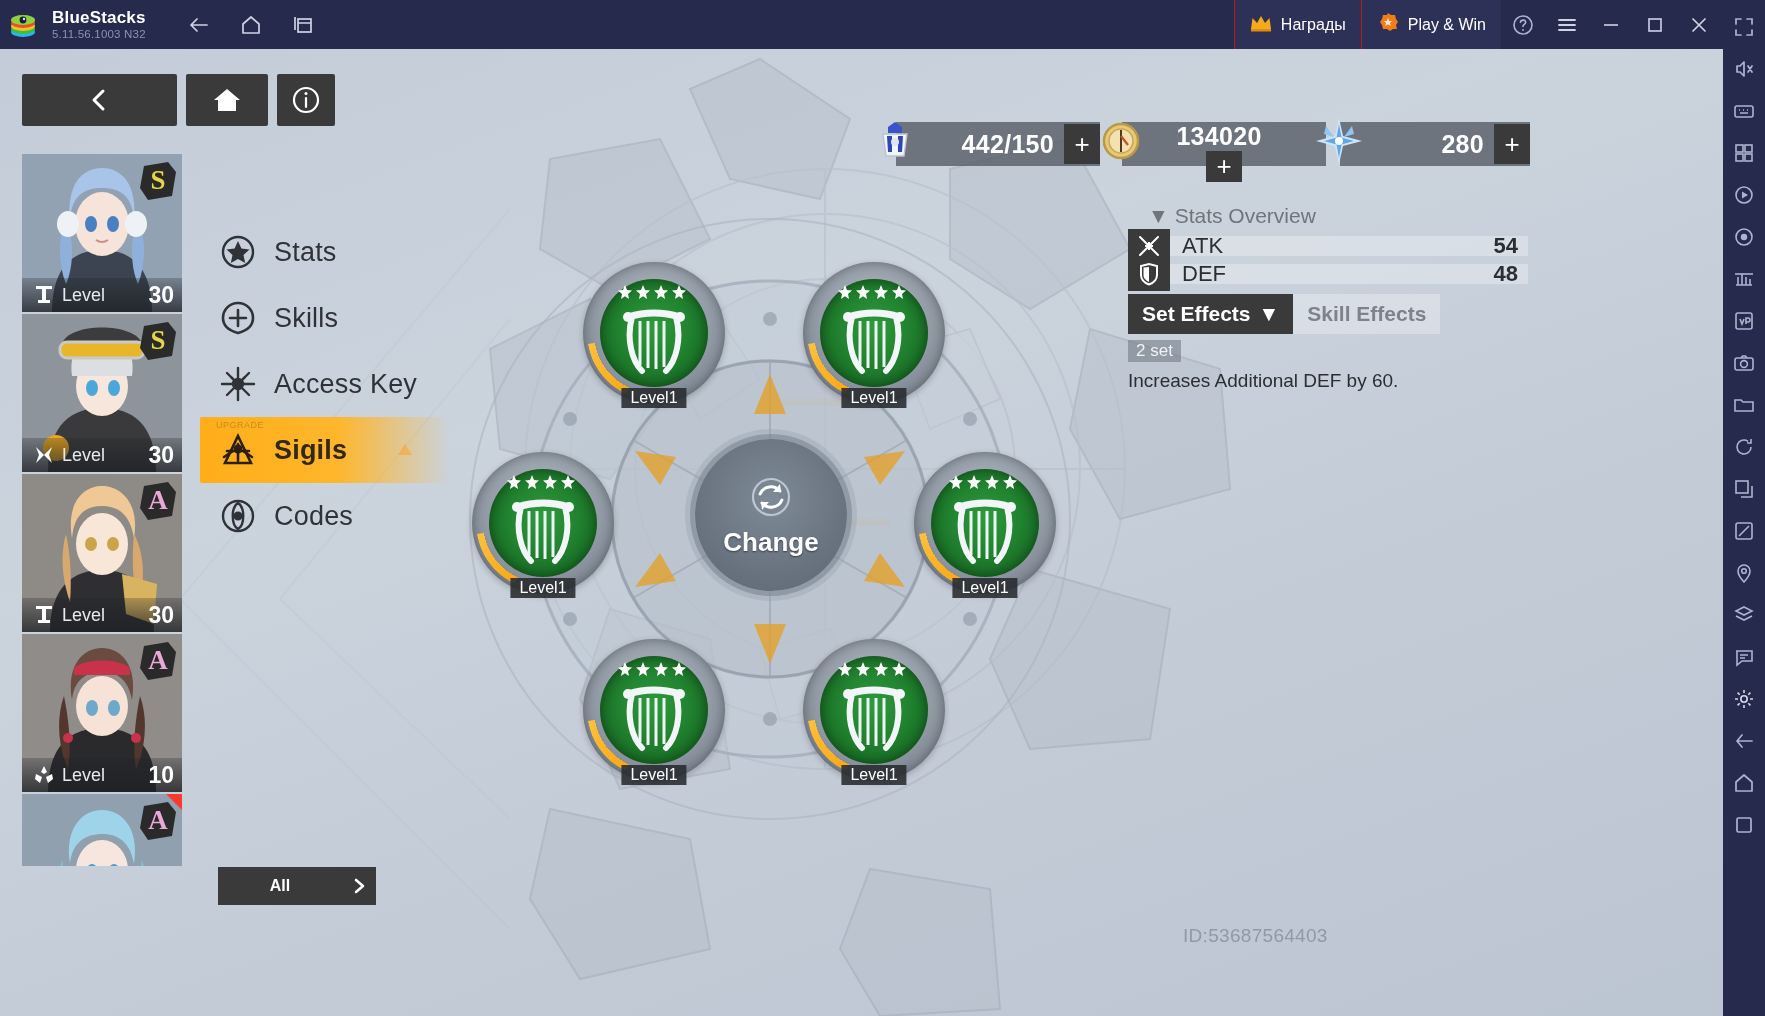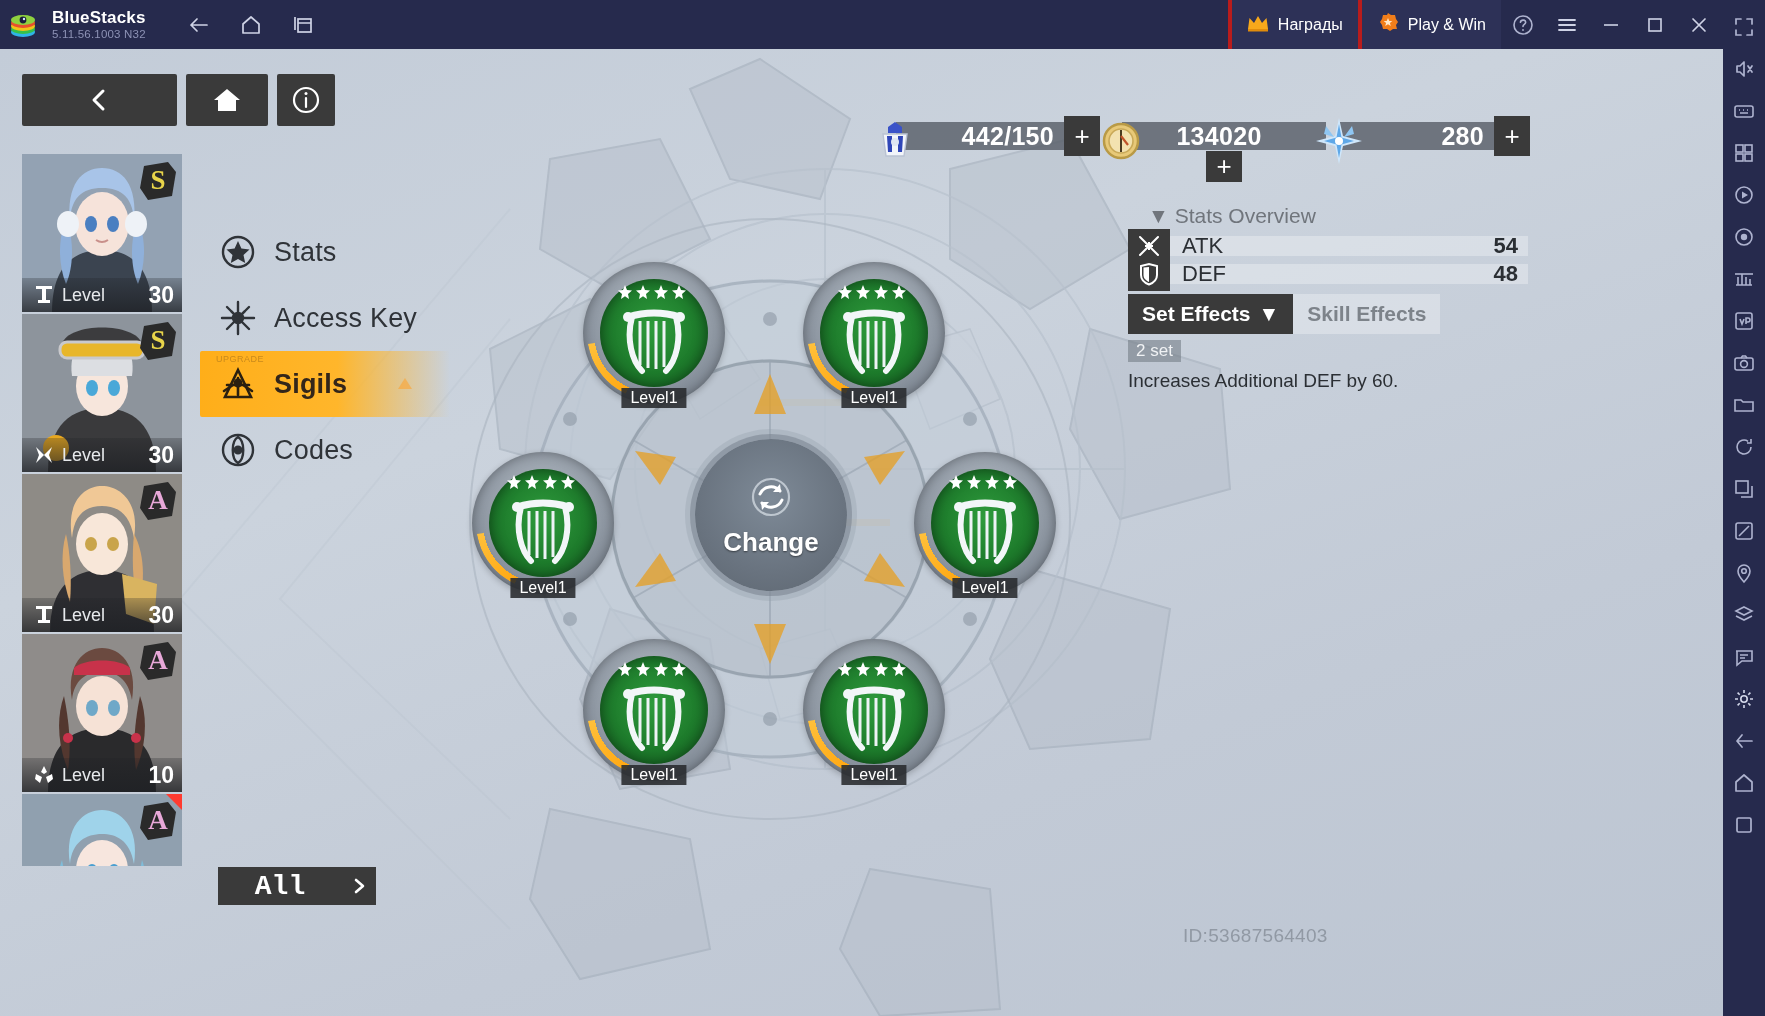--- a/index.html
+++ b/index.html
@@ -25,21 +25,21 @@
   .tb-nav { display:flex; align-items:center; margin-left: 38px; gap: 22px; }
   .tb-ico { width: 30px; height: 30px; display:flex; align-items:center; justify-content:center; cursor:pointer; }
   .tb-ico svg { display:block; }
 
   .tb-right { margin-left:auto; display:flex; align-items:center; height:49px; }
   .tb-pill {
     height: 49px; display:flex; align-items:center; gap: 9px;
     padding: 0 15px; color:#fff; font-size: 16px; cursor:pointer;
     background:#2d3157;
   }
-  .tb-pill.sep { border-left: 4px solid #b91c1c; }
+  .tb-pill.sep { border-left: 1px solid #b91c1c; }
   .tb-ctl { width: 44px; height: 49px; display:flex; align-items:center; justify-content:center; cursor:pointer; }
   .tb-ctl svg { display:block; }
 
   
   #rail {
     position:absolute; right:0; top:0; width: 42px; height: 1016px;
     background:#262a4d; display:flex; flex-direction:column; align-items:center;
     padding-top: 6px; gap: 0px;
   }
   #rail .r-ico {
@@ -63,21 +63,21 @@
     position:absolute; height: 52px; background:#3a3a3a;
     display:flex; align-items:center; justify-content:center; cursor:pointer;
     border-radius: 2px;
   }
   #btn-back { left: 22px; top: 25px; width: 155px; }
   #btn-home { left: 186px; top: 25px; width: 82px; }
   #btn-info { left: 277px; top: 25px; width: 58px; }
 
   
   .cur {
-    position:absolute; top: 73px; height: 28px; display:flex; align-items:center;
+    position:absolute; top: 73px; height: 44px; display:flex; align-items:center;
     background: rgba(86,92,102,.80);
   }
   .cur .cicon {
     position:absolute; left: -26px; top: -6px; width: 50px; height: 50px;
     display:flex; align-items:center; justify-content:center;
   }
   .cur .cval {
     flex: 1; text-align: right; color:#fff; font-size: 25px; font-weight: 600;
     padding-right: 10px; letter-spacing: .3px;
   }
@@ -137,21 +137,21 @@
     position:absolute; right: 38px; top: 50%; margin-top:-6px;
     width:0;height:0;border-left:7px solid transparent;border-right:7px solid transparent;
     border-bottom: 11px solid rgba(255,160,40,.55);
   }
 
   
   #btn-all {
     position:absolute; left: 218px; top: 818px; width: 158px; height: 38px;
     background:#3a3a3a; display:flex; align-items:center; cursor:pointer;
   }
-  #btn-all .al { flex:1; text-align:center; color:#fff; font-size: 28px; font-weight: 700; font-family: Liberation Mono, monospace; }
+  #btn-all .al { flex:1; text-align:center; color:#fff; font-size: 16px; font-weight: 700; }
   #btn-all .ar { width: 34px; display:flex; align-items:center; justify-content:center; }
 
   
   #wheel { position:absolute; left: 450px; top: 150px; width: 640px; height: 640px; }
   #change-btn {
     position:absolute; left: 245px; top: 240px; width: 152px; height: 152px;
     border-radius:50%; background: radial-gradient(circle at 50% 40%, #7e8a97 0%, #69737f 62%, #5d6670 100%);
     box-shadow: 0 0 0 5px rgba(120,130,142,.55), 0 0 0 10px rgba(150,160,172,.35);
     display:flex; flex-direction:column; align-items:center; justify-content:center;
     cursor:pointer;
@@ -561,20 +561,29 @@
         <span class="mico">
           <svg width="38" height="38" viewBox="0 0 38 38" fill="none" stroke="#2f3338" stroke-width="2.4">
             <circle cx="19" cy="19" r="15"></circle>
             <path d="M19 8 L22.4 15.6 L30.5 16.5 L24.5 22 L26.2 30 L19 26 L11.8 30 L13.5 22 L7.5 16.5 L15.6 15.6 Z" fill="#2f3338" stroke="none"></path>
           </svg>
         </span>
         <span class="mlabel">Stats</span>
       </div>
       <div class="mi">
         <span class="mico">
+          <svg width="38" height="38" viewBox="0 0 38 38" fill="none" stroke="#2f3338" stroke-width="2.6">
+            <path d="M19 4 C27.5 4 34 10.5 34 19 C34 25 30 31 19 34 C8 31 4 25 4 19 C4 10.5 10.5 4 19 4 Z"></path>
+            <path d="M19 11 V27 M11 19 H27" stroke-linecap="round"></path>
+          </svg>
+        </span>
+        <span class="mlabel">Skills</span>
+      </div>
+      <div class="mi">
+        <span class="mico">
           <svg width="38" height="38" viewBox="0 0 38 38" stroke="#2f3338" stroke-width="2.4" fill="none">
             <path d="M19 3 V35 M3 19 H35 M8 8 L30 30 M30 8 L8 30" stroke-linecap="round"></path>
             <circle cx="19" cy="19" r="5" fill="#2f3338"></circle>
             <path d="M12 12 L19 19 L26 12"></path>
           </svg>
         </span>
         <span class="mlabel">Access Key</span>
       </div>
       <div class="mi active">
         <span class="mini-badge">UPGRADE</span>

